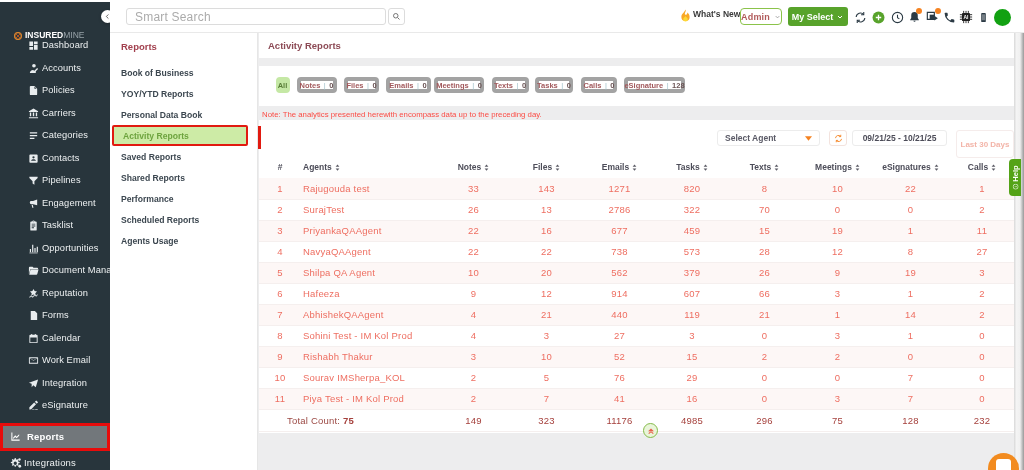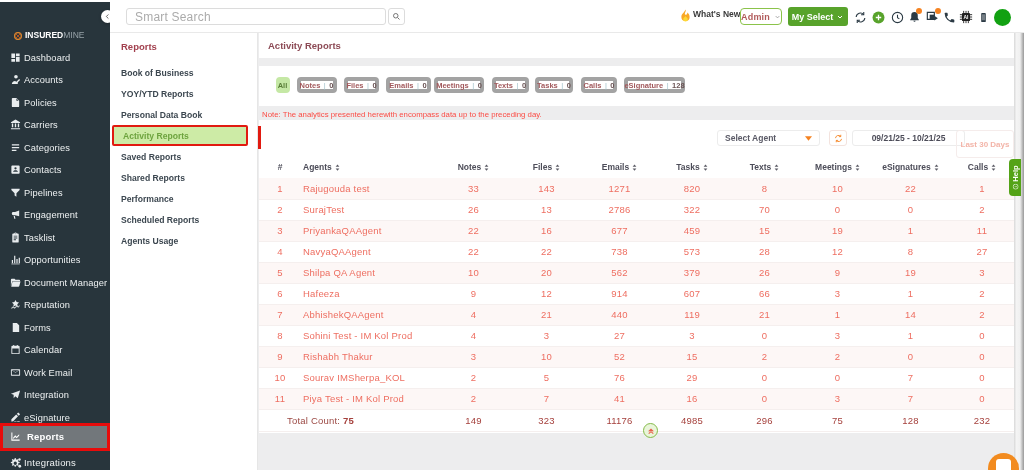--- a/index.html
+++ b/index.html
@@ -1,19 +1,19 @@
 <!DOCTYPE html>
 <html><head><meta charset="utf-8">
 <style>
 *{margin:0;padding:0;box-sizing:border-box}
 html,body{width:1024px;height:470px;overflow:hidden}
 body{font-family:"Liberation Sans",sans-serif;background:#ededee;position:relative;letter-spacing:.2px}
 .abs{position:absolute}
 .sidebar{left:0;top:0;width:110px;height:470px;background:#28353c}
-.sitem{display:flex;align-items:flex-end;height:22.5px;padding-left:10px;color:#eef1f2;font-size:9.3px;font-weight:500;white-space:nowrap;letter-spacing:.1px}
+.sitem{display:flex;align-items:flex-start;height:22.5px;padding-left:28px;color:#eef1f2;font-size:9.3px;font-weight:500;white-space:nowrap;letter-spacing:.1px}
 .sitem svg{margin-right:3px}
 .topbar{left:110px;top:0;width:914px;height:33px;background:#fff;border-bottom:1px solid #e9e9e9}
 .panel{left:110px;top:33px;width:148px;height:437px;background:#fff;border-right:1px solid #e6e6e6}
 .pitem{height:21px;display:flex;align-items:center;padding-left:11px;color:#3c4750;font-size:8.6px;font-weight:600;letter-spacing:0;white-space:nowrap}
 .chip{position:absolute;top:11px;display:flex;align-items:center;justify-content:center;height:16px;background:#fff;border:4px solid #a3a3a3;border-radius:4px;font-size:7.5px;color:#a2595c;font-weight:600;white-space:nowrap;letter-spacing:0}
 .chip .sep{color:#9fc0c9;margin:0 3.5px;font-weight:400}
 .chip .cnt{color:#6b5455}
 table{border-collapse:collapse;table-layout:fixed;width:758px;font-size:9.5px}
 th{color:#4d4d59;font-weight:700;font-size:8.5px;text-align:center;height:22px;white-space:nowrap;letter-spacing:0}
 td{text-align:center;height:21px;color:#ee6e61;white-space:nowrap;overflow:hidden}
@@ -272,21 +272,21 @@
       <svg width="7" height="5" viewBox="0 0 12 8">
         <path d="M0 0h12L6 8z" fill="#f58220"></path>
       </svg>
     </div>
 <div class="abs" style="left:570px;top:10px;width:18px;height:16px;border:1px solid #f3e3de;border-radius:3px;display:flex;align-items:center;justify-content:center">
       <svg width="9" height="9" viewBox="0 0 24 24" fill="none" stroke="#f58220" stroke-width="2.4">
         <path d="M4 11a8 8 0 0114-4.5M20 13a8 8 0 01-14 4.5"></path>
         <path d="M18 2v5h-5M6 22v-5h5"></path>
       </svg>
     </div>
-<div class="abs" style="left:593px;top:10px;width:113px;height:16px;border:1px solid #ececec;border-radius:3px;display:flex;align-items:center;justify-content:center;font-size:8.5px;color:#4c4c58;font-weight:600;letter-spacing:0">09/21/25 - 10/21/25</div>
+<div class="abs" style="left:593px;top:10px;width:95px;height:16px;border:1px solid #ececec;border-radius:3px;display:flex;align-items:center;justify-content:center;font-size:8.5px;color:#4c4c58;font-weight:600;letter-spacing:0">09/21/25 - 10/21/25</div>
 <div class="abs" style="left:697px;top:10px;width:58px;height:28px;border:1px solid #f5eceb;border-radius:3px;display:flex;align-items:center;justify-content:center;font-size:8px;color:#f3b4a8;font-weight:600;white-space:nowrap;letter-spacing:0">Last 30 Days</div>
 <table class="abs" style="left:0;top:36px">
       <colgroup>
         <col style="width:42px">
         <col style="width:136px">
         <col style="width:73px">
         <col style="width:73px">
         <col style="width:73px">
         <col style="width:72px">
         <col style="width:73px">

